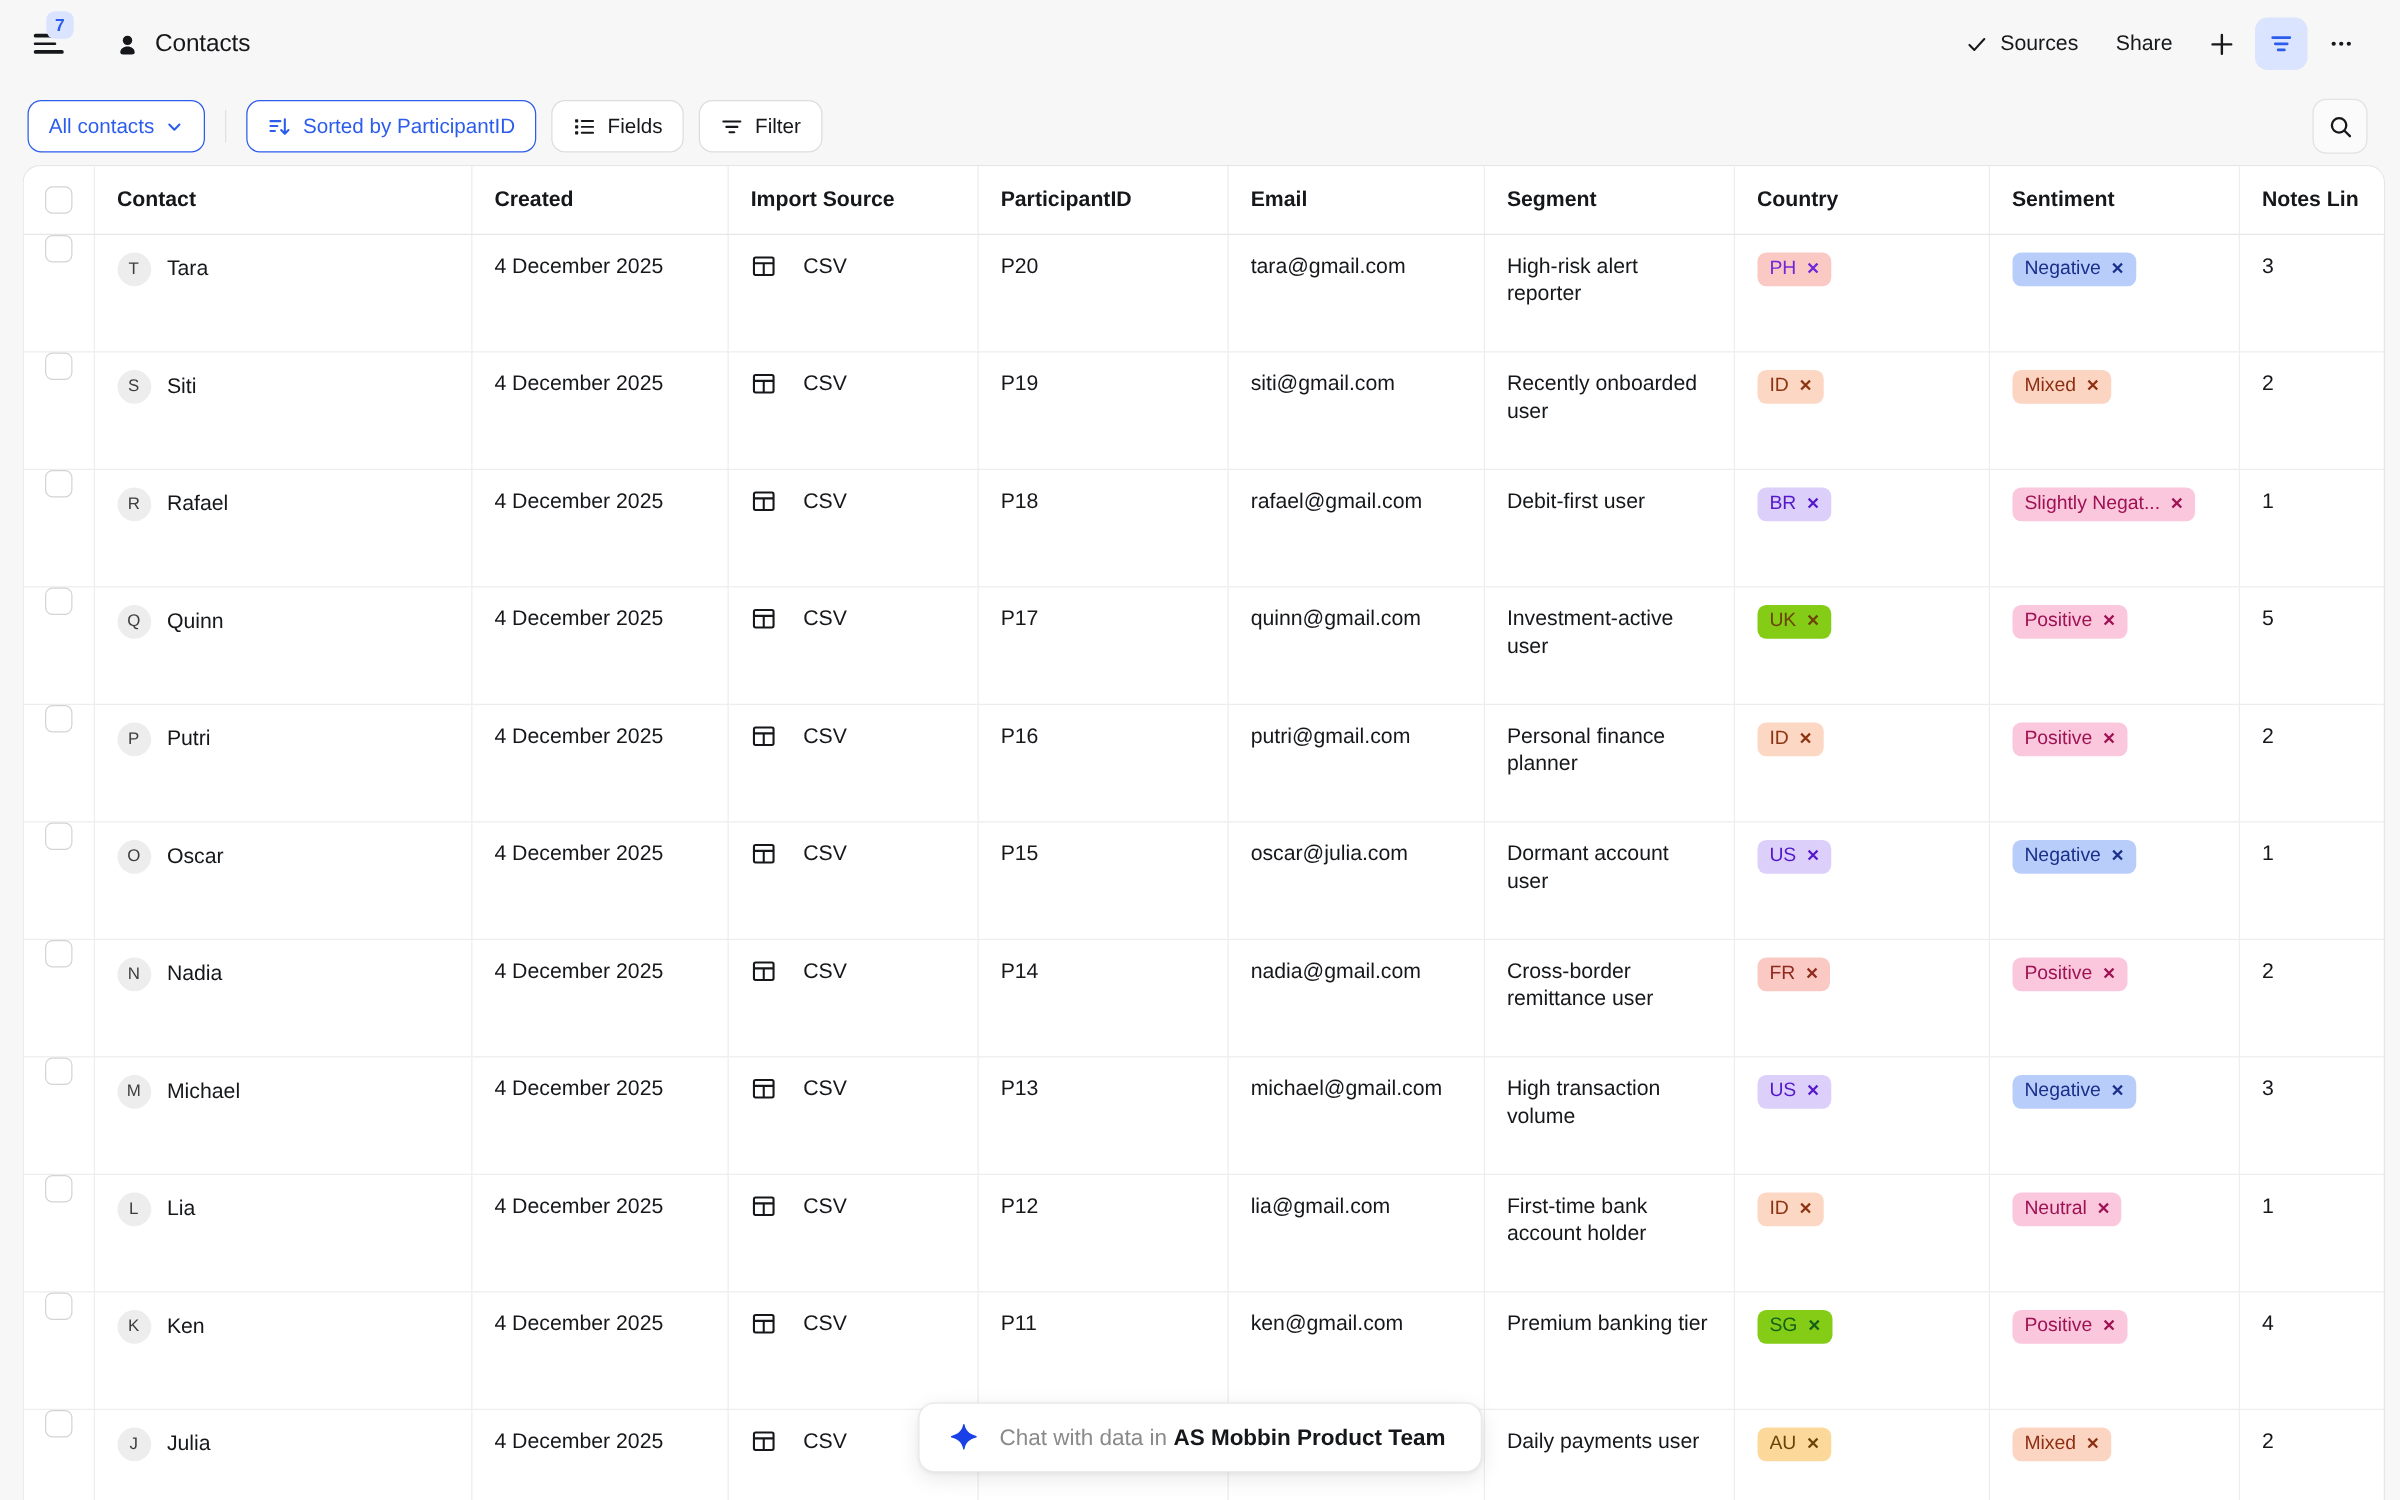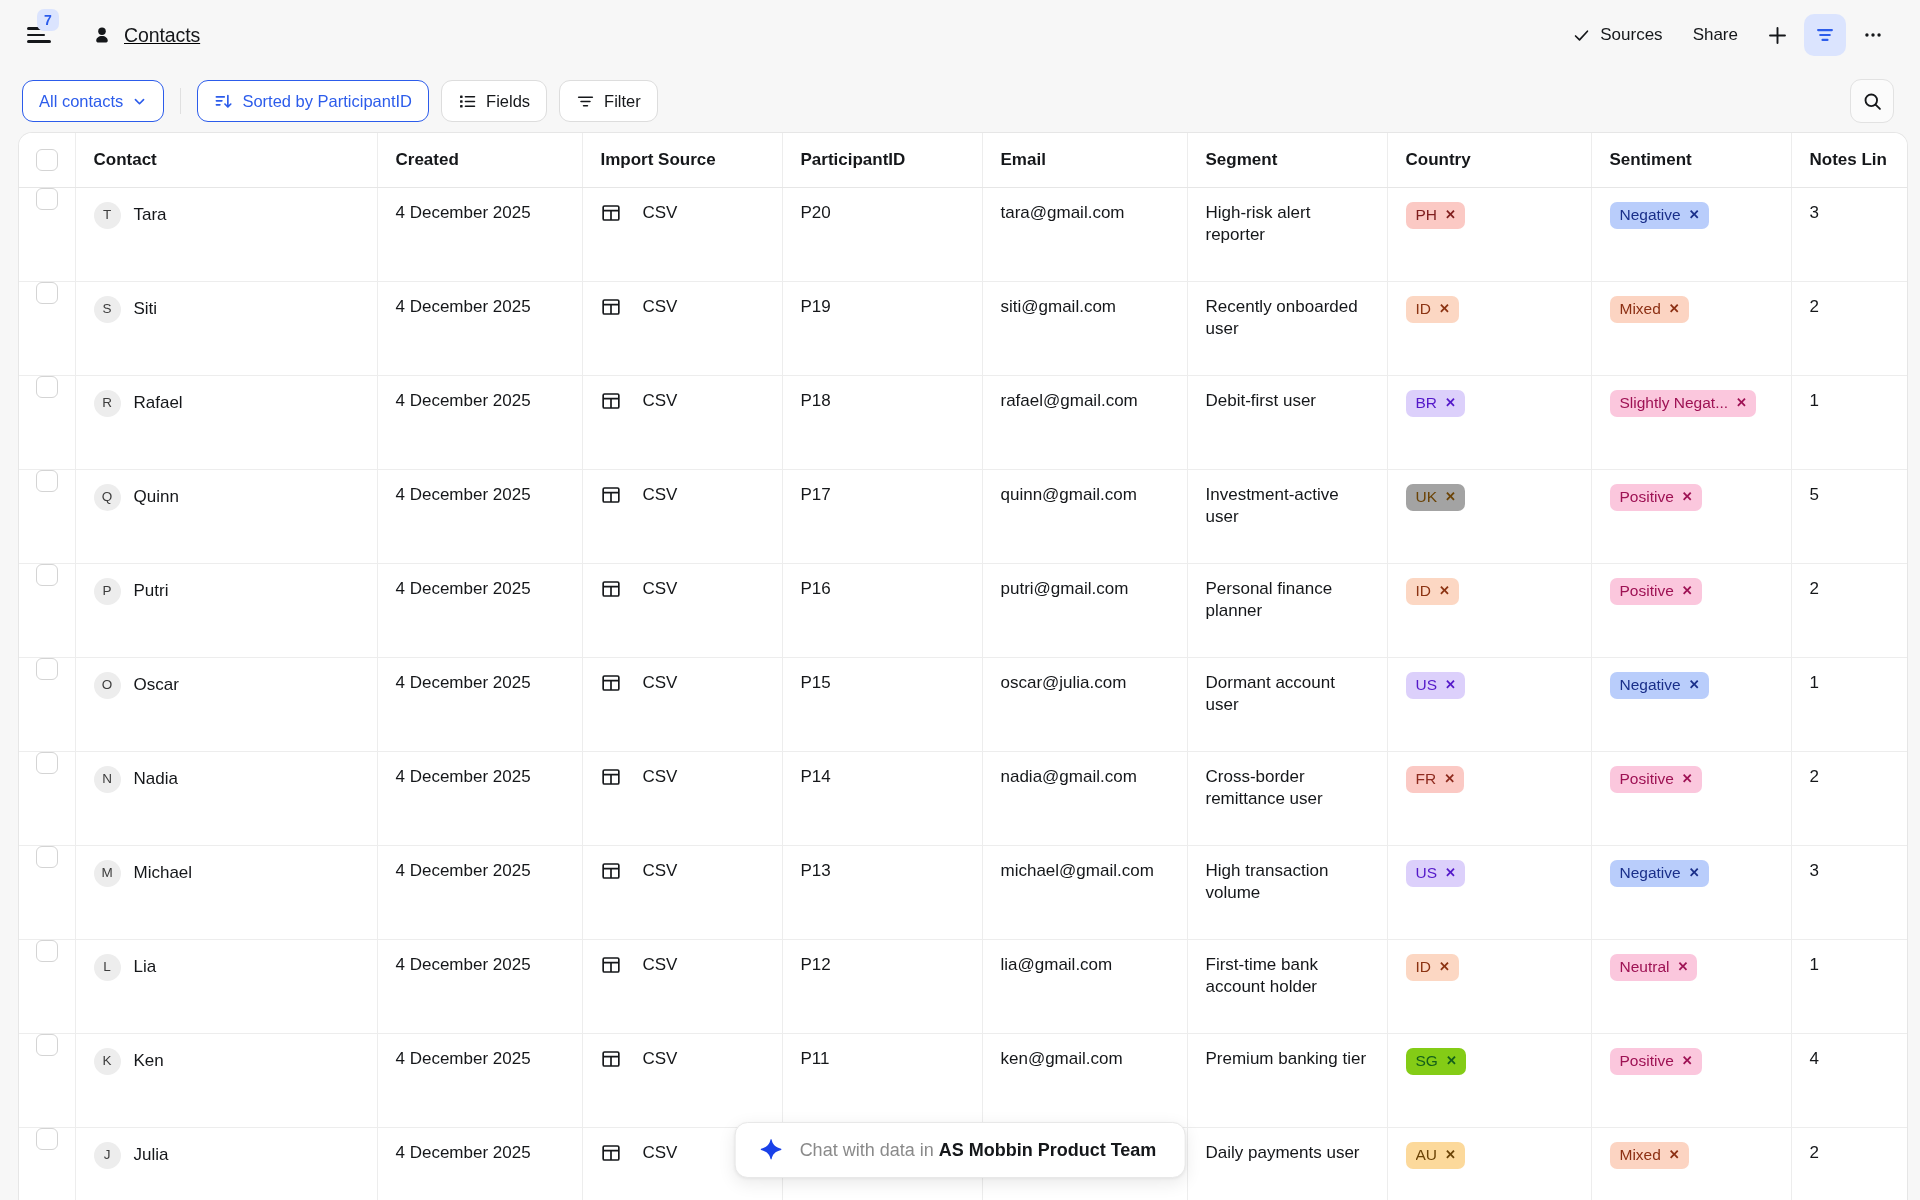--- a/index.html
+++ b/index.html
@@ -26,21 +26,21 @@
   .hamburger span:nth-child(2) { top: 6.6px; width: 18px; }
   .hamburger span:nth-child(3) { top: 13.2px; width: 24px; }
   .badge {
     position: absolute; top: -9px; left: 15px;
     min-width: 22px; height: 22px; padding: 0 4px;
     background: #dbe4fe; color: #2c5ceb;
     border-radius: 7px;
     font-size: 14px; font-weight: 600;
     display: flex; align-items: center; justify-content: center;
   }
-  .title-group { display: flex; align-items: flex-start; gap: 11px; margin-left: 35px; text-decoration: underline; }
+  .title-group { display: flex; align-items: flex-end; gap: 11px; margin-left: 35px; }
   .person-icon { width: 22px; height: 22px; display: block; }
   .page-title { font-size: 19.5px; color: #15171a; letter-spacing: -0.1px; }
 
   .topbar-right { margin-left: auto; display: flex; align-items: center; gap: 6px; }
   .tb-btn {
     display: flex; align-items: center; gap: 9px;
     height: 40px; padding: 0 12px;
     border-radius: 9px; cursor: pointer;
     font-size: 17px; color: #15171a; background: transparent; border: none;
     font-family: inherit;
@@ -301,21 +301,21 @@
                 <svg width="20" height="20" viewBox="0 0 24 24">
                   <rect x="2.6" y="3.6" width="18.8" height="16.8" rx="1.6" fill="none" stroke="#15171a" stroke-width="2"></rect>
                   <path d="M2.6 9.2h18.8M12 9.2v11.2" stroke="#15171a" stroke-width="2"></path>
                 </svg>
                 <span>CSV</span>
               </div>
             </td>
             <td>P20</td>
             <td>tara@gmail.com</td>
             <td>High-risk alert reporter</td>
-            <td><span class="chip" style="background:#fbc9c4;color:#7f1d1d">
+            <td><span class="chip" style="background:#fbc9c4;color:#6d28d9">
                 <span class="lbl">PH</span>
                 <span class="x">✕</span>
               </span></td>
             <td><span class="chip" style="background:#b9cdfb;color:#1a2f8a">
                 <span class="lbl">Negative</span>
                 <span class="x">✕</span>
               </span></td>
             <td>3</td>
           </tr>
           <tr>
@@ -394,21 +394,21 @@
                 <svg width="20" height="20" viewBox="0 0 24 24">
                   <rect x="2.6" y="3.6" width="18.8" height="16.8" rx="1.6" fill="none" stroke="#15171a" stroke-width="2"></rect>
                   <path d="M2.6 9.2h18.8M12 9.2v11.2" stroke="#15171a" stroke-width="2"></path>
                 </svg>
                 <span>CSV</span>
               </div>
             </td>
             <td>P17</td>
             <td>quinn@gmail.com</td>
             <td>Investment-active user</td>
-            <td><span class="chip" style="background:#a3a3a3;color:#6b4306">
+            <td><span class="chip" style="background:#84cc16;color:#6b4306">
                 <span class="lbl">UK</span>
                 <span class="x">✕</span>
               </span></td>
             <td><span class="chip" style="background:#fbc7dd;color:#9e1254">
                 <span class="lbl">Positive</span>
                 <span class="x">✕</span>
               </span></td>
             <td>5</td>
           </tr>
           <tr>

